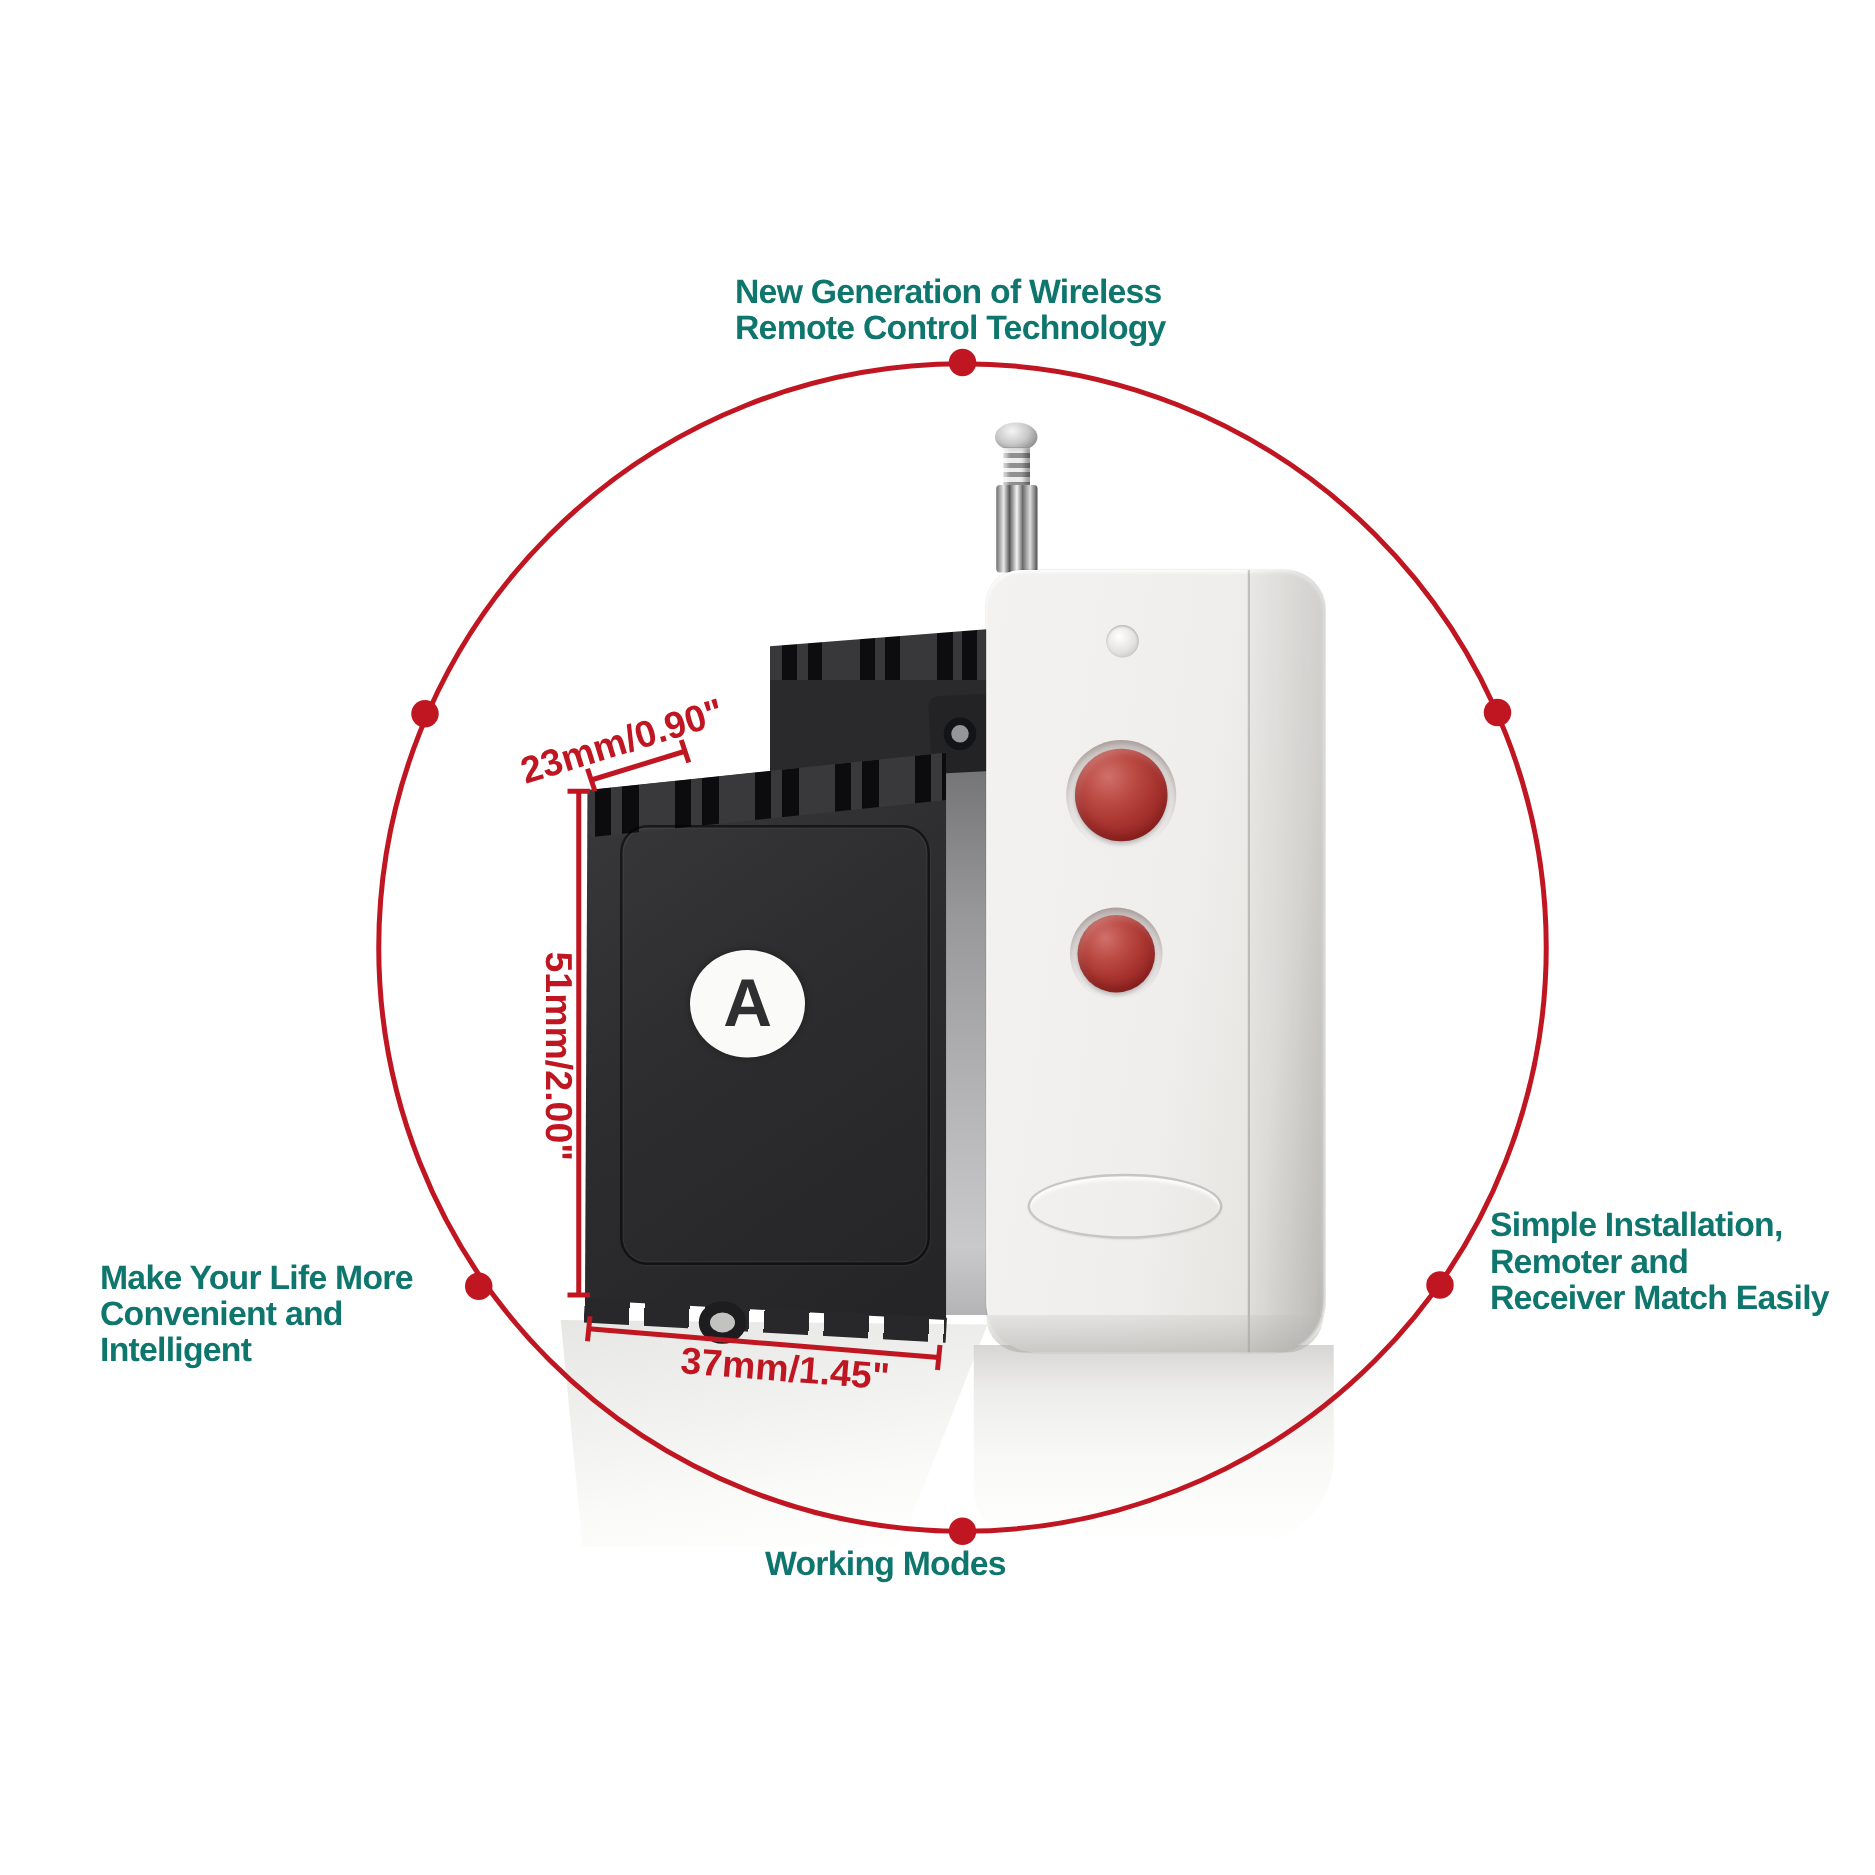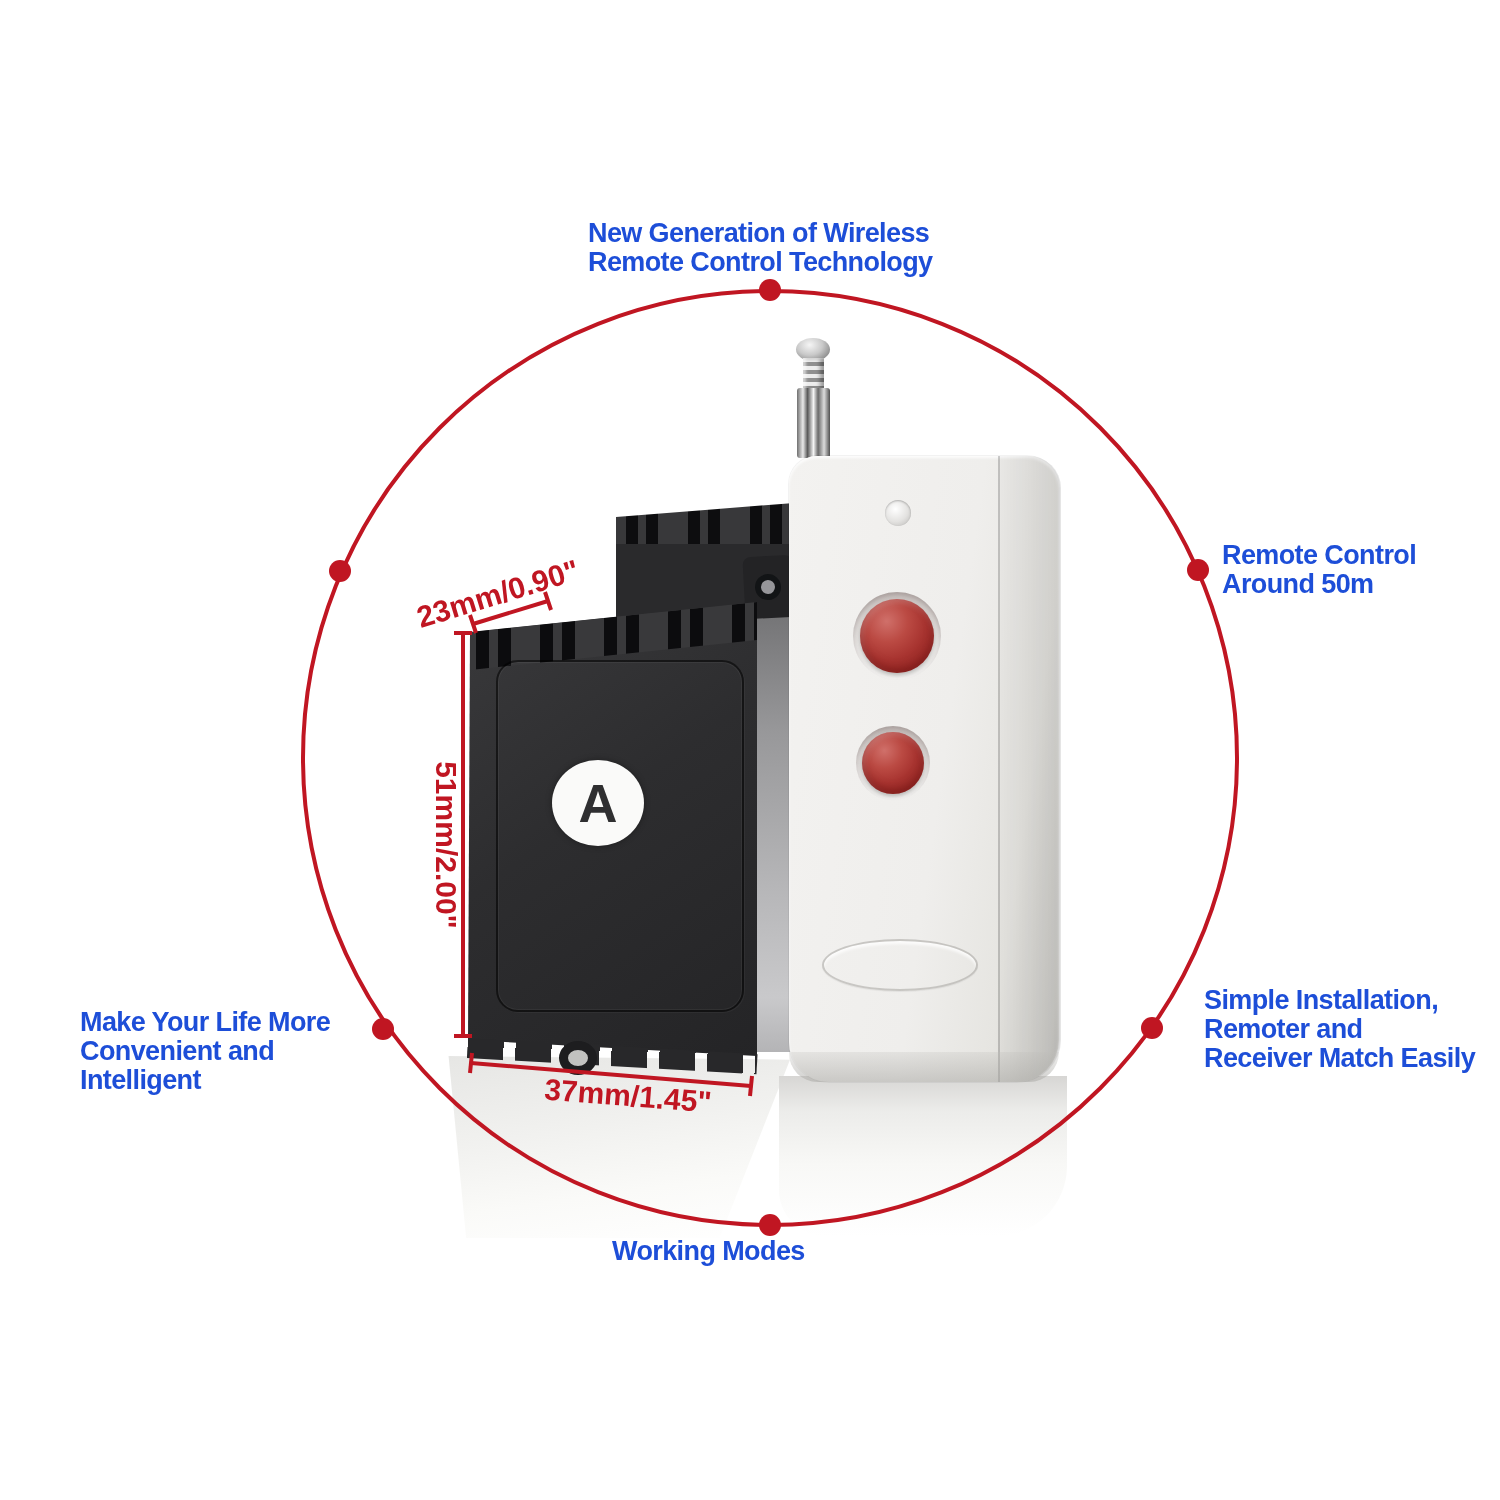--- a/index.html
+++ b/index.html
@@ -16,26 +16,26 @@
     background:linear-gradient(172deg,#e6e6e4 0%,#f1f1ef 40%,#fafaf8 70%,#ffffff 100%);
     clip-path:polygon(3% 0,100% 2%,80% 100%,8% 100%);
   }
   .refl-remote{
     left:779px;top:1076px;width:288px;height:160px;
     background:linear-gradient(180deg,#d7d6d4 0%,#ececea 22%,#f8f8f6 55%,#ffffff 100%);
     border-radius:0 0 70px 46px;
   }
 
   
-  .callout{position:absolute;color:#1d4ed8;font-weight:bold;font-size:27px;line-height:29px;letter-spacing:-0.6px;white-space:nowrap;}
+  .callout{position:absolute;color:#0f766e;font-weight:bold;font-size:27px;line-height:29px;letter-spacing:-0.6px;white-space:nowrap;}
   .co-top{left:588px;top:219px;}
   .co-ul{left:38px;top:519px;}
   .co-ur{left:1222px;top:541px;}
   .co-ll{left:80px;top:984px;margin-top:24px;}
-  .co-lr{left:1192px;top:986px;margin-left:12px;}
+  .co-lr{left:1192px;top:966px;}
   .co-bottom{left:612px;top:1237px;}
 
   
   .dim-label{position:absolute;color:#c01622;font-weight:bold;font-size:30px;white-space:nowrap;transform-origin:center;}
   .dim-depth{left:498px;top:594px;transform:translate(-50%,-50%) rotate(-17deg);}
   .dim-height{left:446px;top:845px;transform:translate(-50%,-50%) rotate(90deg);}
   .dim-width{left:628px;top:1096px;transform:translate(-50%,-50%) rotate(4.5deg);}
 
   
   .rx-back-top{
@@ -193,24 +193,20 @@
   </svg>
 
   <div class="dim-label dim-depth">23mm/0.90"</div>
   <div class="dim-label dim-height">51mm/2.00"</div>
   <div class="dim-label dim-width">37mm/1.45"</div>
 
   <div class="callout co-top">
     <div>New Generation of Wireless</div>
     <div>Remote Control Technology</div>
   </div>
-  <div class="callout co-ur">
-    <div>Remote Control</div>
-    <div>Around 50m</div>
-  </div>
   <div class="callout co-ll">
     <div>Make Your Life More</div>
     <div>Convenient and</div>
     <div>Intelligent</div>
   </div>
   <div class="callout co-lr">
     <div>Simple Installation,</div>
     <div>Remoter and</div>
     <div>Receiver Match Easily</div>
   </div>

